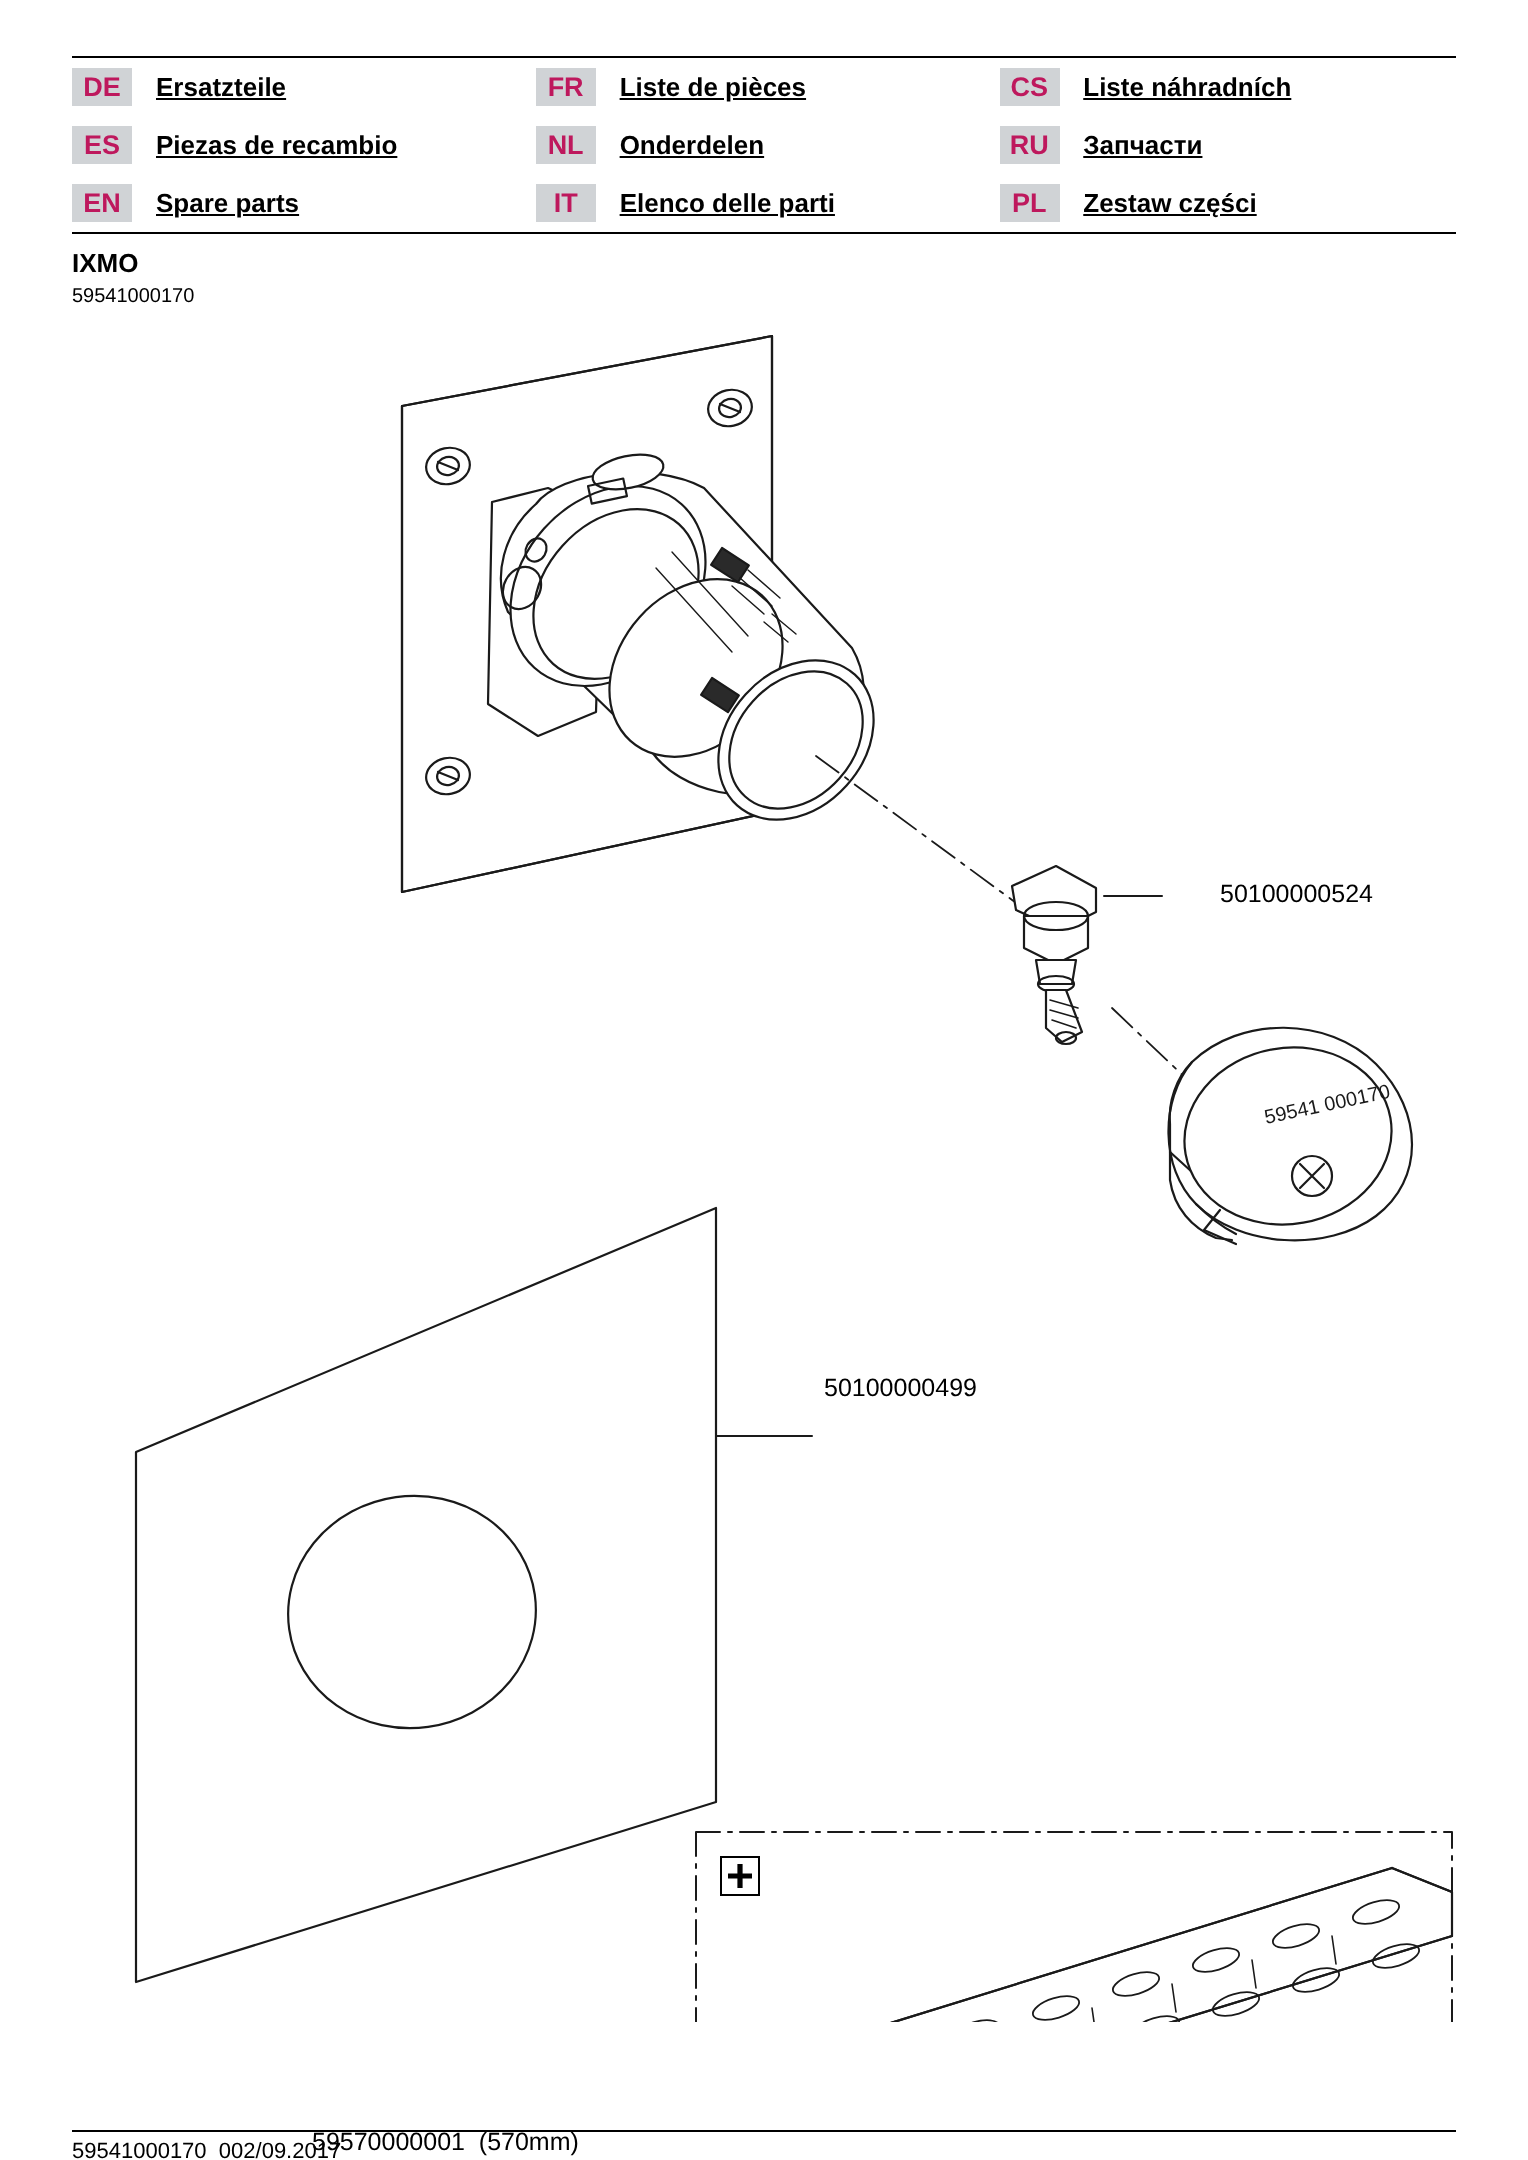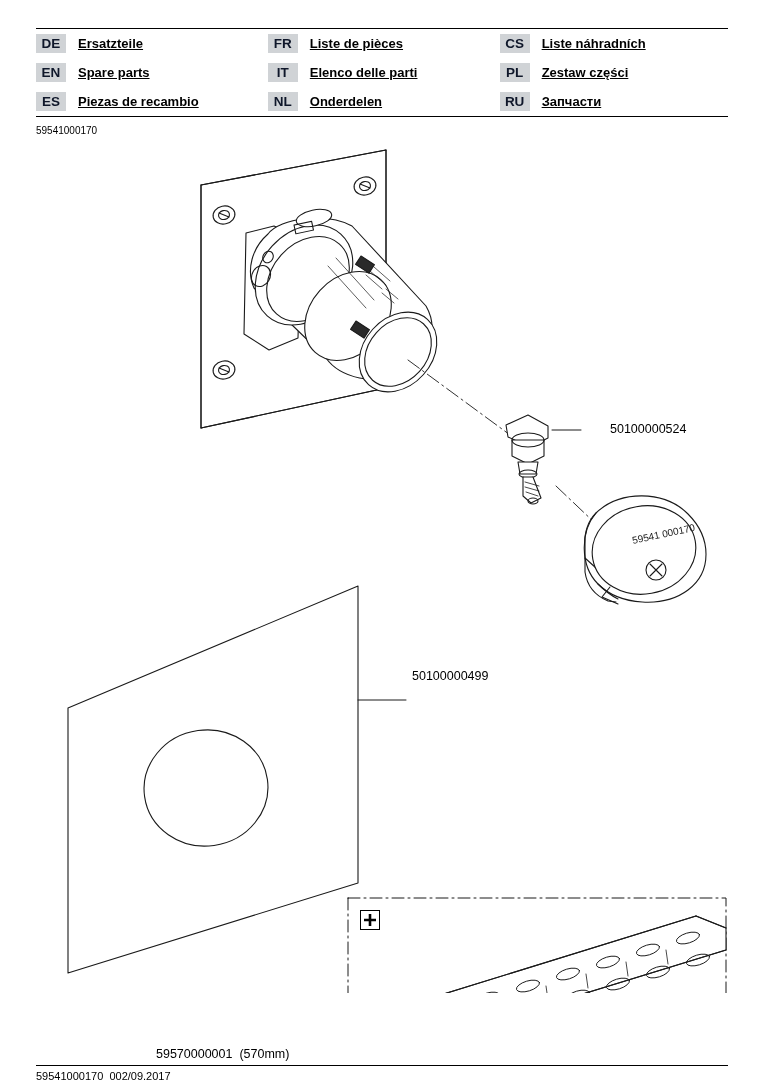--- a/index.html
+++ b/index.html
@@ -41,21 +41,21 @@
     padding: 5px 0;
     vertical-align: middle;
     font-size: 13.5px;
   }
   .lang-col-a { width: 33.5%; }
   .lang-col-b { width: 33.5%; }
   .lang-col-c { width: 33%; margin-top: 12px; }
   .badge {
     display: inline-block;
     background: #d0d3d6;
-    color: #0f172a;
+    color: #be185d;
     font-weight: bold;
     font-size: 13.5px;
     text-align: center;
     padding: 2px 5px;
     min-width: 30px;
     margin-right: 12px;
   }
   .lang-name {
     font-weight: bold;
     font-size: 13px;
@@ -144,63 +144,64 @@
         <td class="lang-col-c">
           <div class="lang-cell">
             <span class="badge">CS</span>
             <span class="lang-name">Liste náhradních</span>
           </div>
         </td>
       </tr>
       <tr>
         <td class="lang-col-a">
           <div class="lang-cell">
-            <span class="badge">EN</span>
-            <span class="lang-name">Spare parts</span>
+            <span class="badge">ES</span>
+            <span class="lang-name">Piezas de recambio</span>
           </div>
         </td>
         <td class="lang-col-b">
           <div class="lang-cell">
-            <span class="badge">IT</span>
-            <span class="lang-name">Elenco delle parti</span>
+            <span class="badge">NL</span>
+            <span class="lang-name">Onderdelen</span>
           </div>
         </td>
         <td class="lang-col-c">
           <div class="lang-cell">
-            <span class="badge">PL</span>
-            <span class="lang-name">Zestaw części</span>
+            <span class="badge">RU</span>
+            <span class="lang-name">Запчасти</span>
           </div>
         </td>
       </tr>
       <tr>
         <td class="lang-col-a">
           <div class="lang-cell">
-            <span class="badge">ES</span>
-            <span class="lang-name">Piezas de recambio</span>
+            <span class="badge">EN</span>
+            <span class="lang-name">Spare parts</span>
           </div>
         </td>
         <td class="lang-col-b">
           <div class="lang-cell">
-            <span class="badge">NL</span>
-            <span class="lang-name">Onderdelen</span>
+            <span class="badge">IT</span>
+            <span class="lang-name">Elenco delle parti</span>
           </div>
         </td>
         <td class="lang-col-c">
           <div class="lang-cell">
-            <span class="badge">RU</span>
-            <span class="lang-name">Запчасти</span>
+            <span class="badge">PL</span>
+            <span class="lang-name">Zestaw części</span>
           </div>
         </td>
       </tr>
     </tbody>
       </table>
     <hr class="rule">
   </div>
 
   <div class="title-block">
+    <div class="product-title">IXMO</div>
     <div class="product-number">59541000170</div>
   </div>
 
   <div class="drawing">
 
     <svg width="692" height="855" viewBox="0 0 692 855">
       <g fill="none" stroke="#1a1a1a" stroke-width="1.1" stroke-linejoin="round" stroke-linecap="round">
 
         <g>
           <path d="M165 47 L350 12 L350 250 L165 290 Z" fill="#ffffff"></path>

